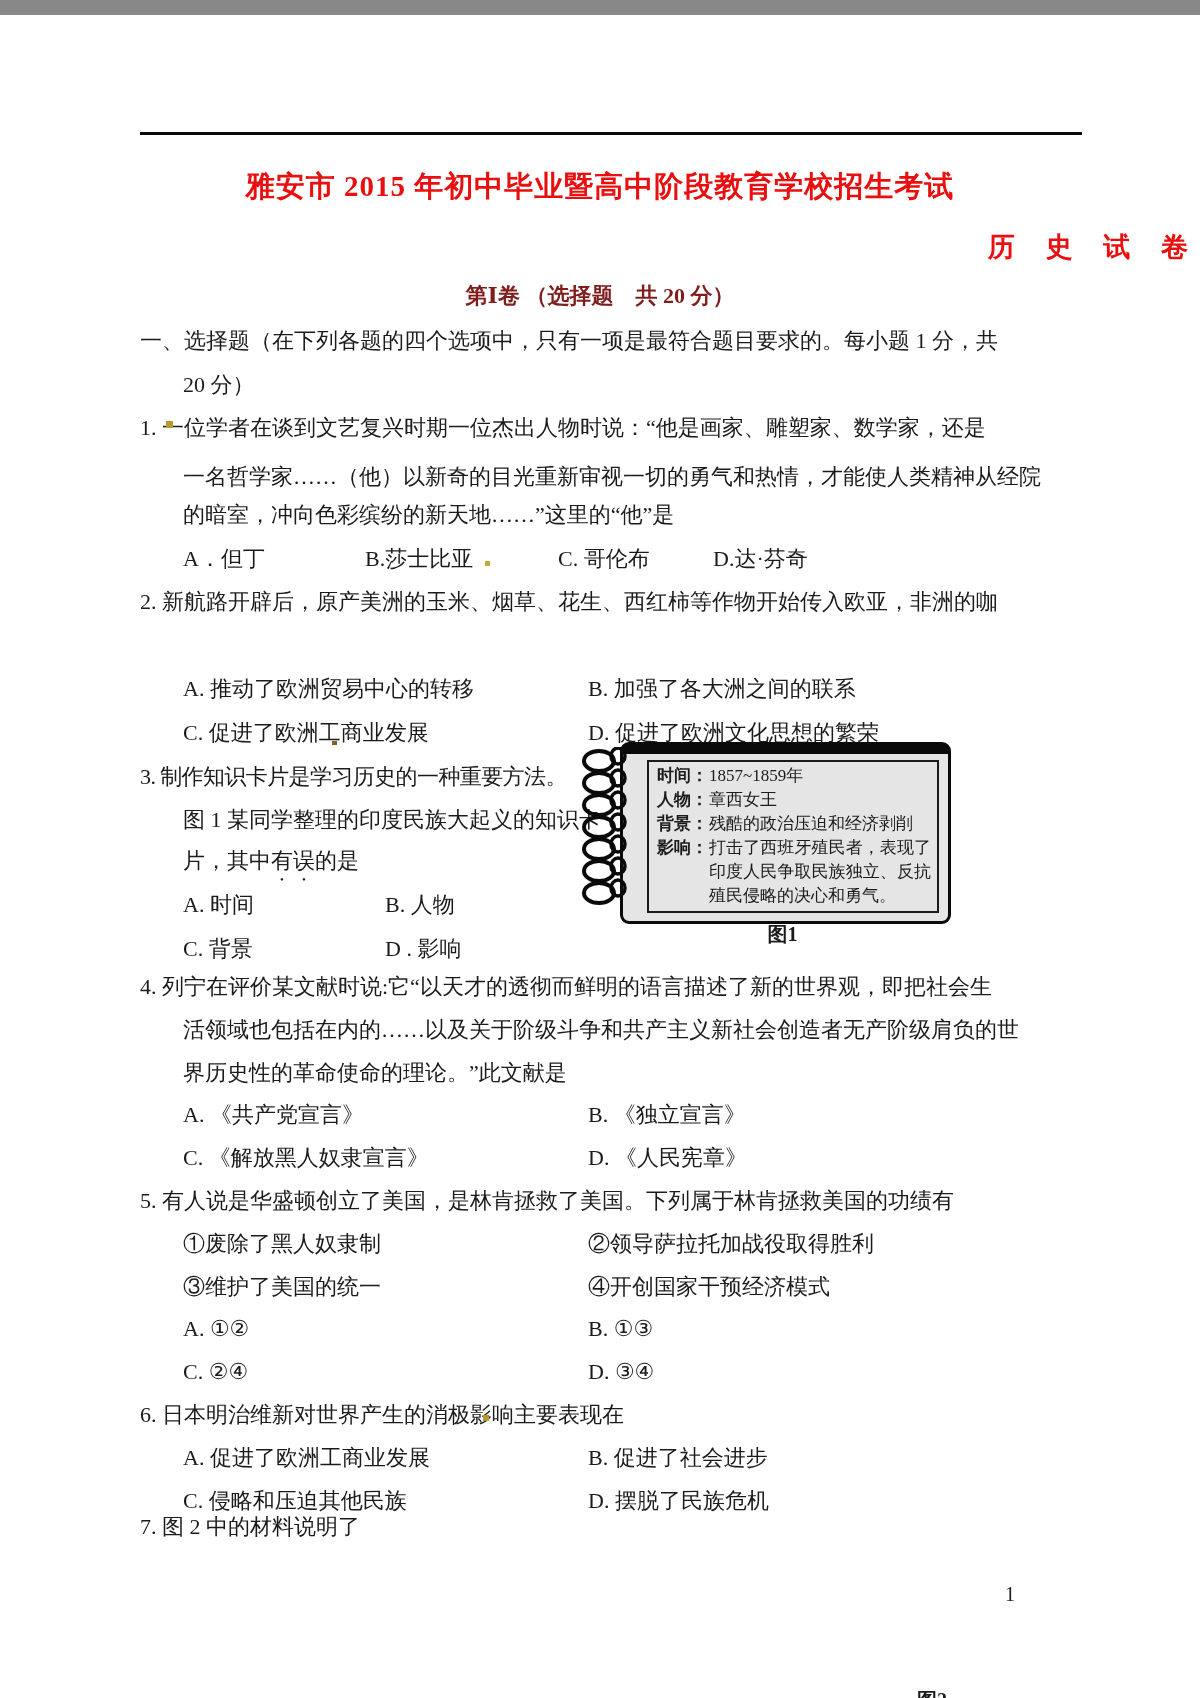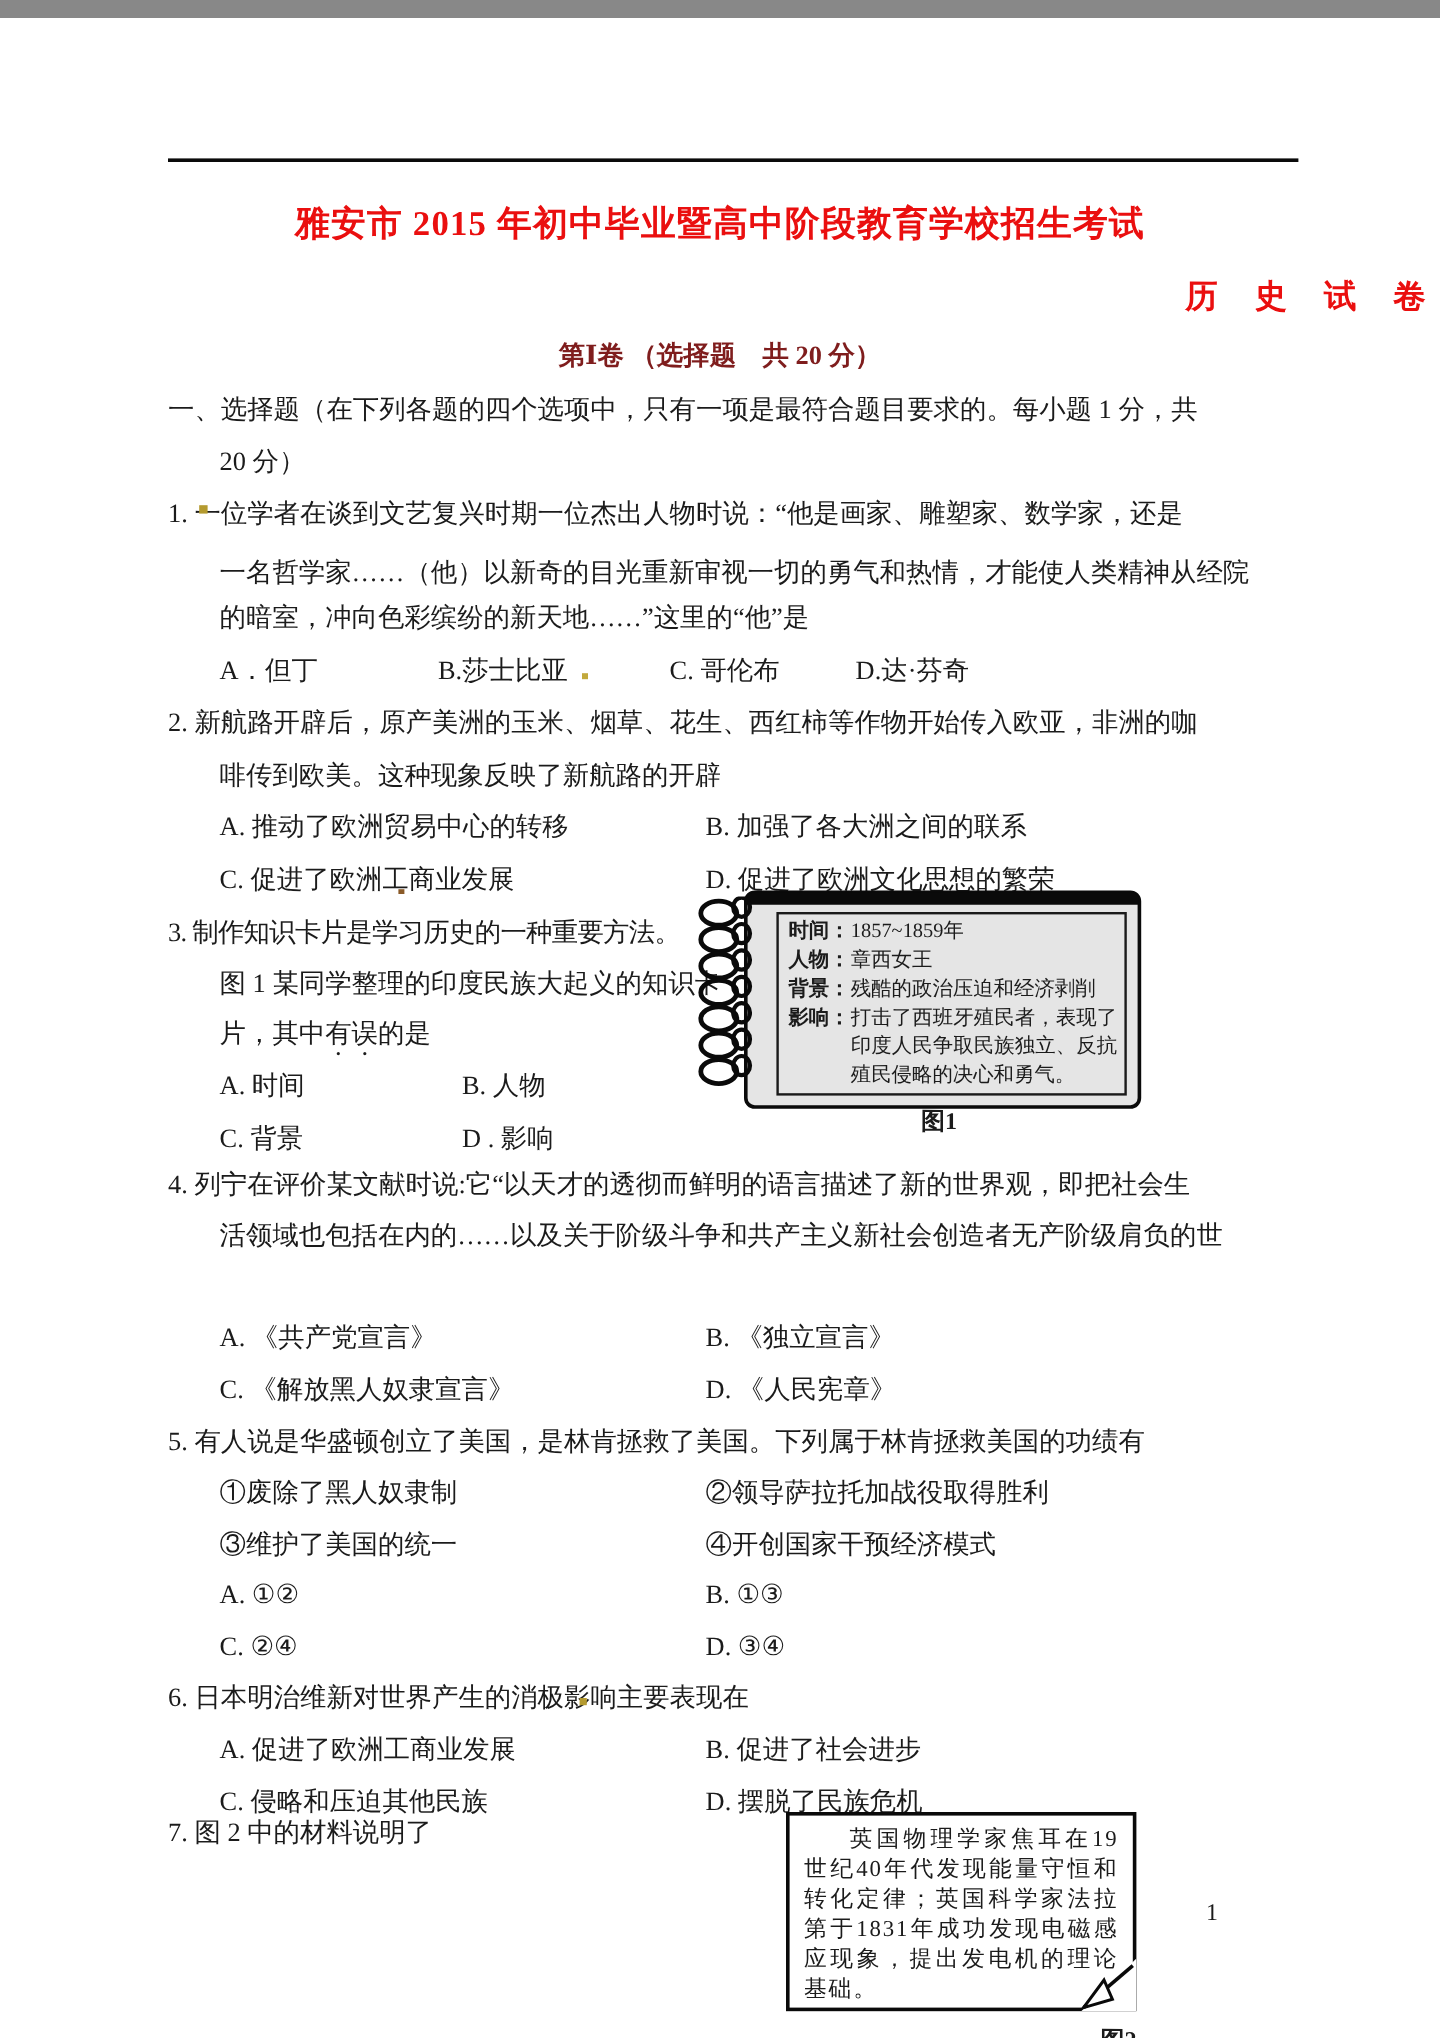--- a/index.html
+++ b/index.html
@@ -76,21 +76,20 @@
 
   <div class="ln" style="top:399px;left:140px">1.  一位学者在谈到文艺复兴时期一位杰出人物时说：“他是画家、雕塑家、数学家，还是</div>
   <div class="ln" style="top:448px;left:183px">一名哲学家……（他）以新奇的目光重新审视一切的勇气和热情，才能使人类精神从经院</div>
   <div class="ln" style="top:486px;left:183px">的暗室，冲向色彩缤纷的新天地……”这里的“他”是</div>
   <div class="opt" style="top:530px;left:183px">A．但丁</div>
   <div class="opt" style="top:530px;left:365px">B.莎士比亚</div>
   <div class="opt" style="top:530px;left:558px">C. 哥伦布</div>
   <div class="opt" style="top:530px;left:713px">D.达·芬奇</div>
 
   <div class="ln" style="top:573px;left:140px">2.  新航路开辟后，原产美洲的玉米、烟草、花生、西红柿等作物开始传入欧亚，非洲的咖</div>
-  <div class="ln" style="top:617px;left:183px">啡传到欧美。这种现象反映了新航路的开辟</div>
   <div class="opt" style="top:660px;left:183px">A. 推动了欧洲贸易中心的转移</div>
   <div class="opt" style="top:660px;left:588px">B. 加强了各大洲之间的联系</div>
   <div class="opt" style="top:704px;left:183px">C. 促进了欧洲工商业发展</div>
   <div class="opt" style="top:704px;left:588px">D. 促进了欧洲文化思想的繁荣</div>
 
   <div class="ln tight" style="top:748px;left:140px">3.  制作知识卡片是学习历史的一种重要方法。</div>
   <div class="ln" style="top:791px;left:183px">图 1 某同学整理的印度民族大起义的知识卡</div>
   <div class="ln" style="top:832px;left:183px"><span>片，其中</span><span class="emph">有误</span><span>的是</span></div>
   <div class="opt" style="top:876px;left:183px">A. 时间</div>
   <div class="opt" style="top:876px;left:385px">B. 人物</div>
@@ -133,20 +132,21 @@
       <div class="f1-row">
         <span class="f1-label">影响：</span>
         <span class="f1-text">打击了西班牙殖民者，表现了印度人民争取民族独立、反抗殖民侵略的决心和勇气。</span>
       </div>
     </div>
   </div>
   <div class="fig1-caption">图1</div>
 
   <div class="ln" style="top:958px;left:140px">4.  列宁在评价某文献时说:它“以天才的透彻而鲜明的语言描述了新的世界观，即把社会生</div>
   <div class="ln" style="top:1001px;left:183px">活领域也包括在内的……以及关于阶级斗争和共产主义新社会创造者无产阶级肩负的世</div>
+  <div class="ln" style="top:1044px;left:183px">界历史性的革命使命的理论。”此文献是</div>
   <div class="opt" style="top:1086px;left:183px">A. 《共产党宣言》</div>
   <div class="opt" style="top:1086px;left:588px">B. 《独立宣言》</div>
   <div class="opt" style="top:1129px;left:183px">C. 《解放黑人奴隶宣言》</div>
   <div class="opt" style="top:1129px;left:588px">D. 《人民宪章》</div>
 
   <div class="ln" style="top:1172px;left:140px">5.  有人说是华盛顿创立了美国，是林肯拯救了美国。下列属于林肯拯救美国的功绩有</div>
   <div class="opt" style="top:1215px;left:183px">①废除了黑人奴隶制</div>
   <div class="opt" style="top:1215px;left:588px">②领导萨拉托加战役取得胜利</div>
   <div class="opt" style="top:1258px;left:183px">③维护了美国的统一</div>
   <div class="opt" style="top:1258px;left:588px">④开创国家干预经济模式</div>
@@ -156,28 +156,20 @@
   <div class="opt" style="top:1343px;left:588px">D.  ③④</div>
 
   <div class="ln" style="top:1386px;left:140px">6.  日本明治维新对世界产生的消极影响主要表现在</div>
   <div class="opt" style="top:1429px;left:183px">A. 促进了欧洲工商业发展</div>
   <div class="opt" style="top:1429px;left:588px">B. 促进了社会进步</div>
   <div class="opt" style="top:1472px;left:183px">C. 侵略和压迫其他民族</div>
   <div class="opt" style="top:1472px;left:588px">D. 摆脱了民族危机</div>
 
   <div class="ln" style="top:1498px;left:140px">7.  图 2 中的材料说明了</div>
 
-  <div class="fig2">
-    <div class="fig2-text">英国物理学家焦耳在19世纪40年代发现能量守恒和转化定律；英国科学家法拉第于1831年成功发现电磁感应现象，提出发电机的理论基础。</div>
-    <svg class="fig2-fold" width="48" height="44" viewBox="0 0 48 44">
-      <polygon points="48,0 48,44 2,44" fill="#ffffff"></polygon>
-      <path d="M4,41 L45,6" stroke="#0a0a0a" stroke-width="3" fill="none"></path>
-      <path d="M4,41 L28,34 L21,18 Z" fill="#ffffff" stroke="#0a0a0a" stroke-width="2.5"></path>
-    </svg>
-  </div>
   <div class="fig2-caption">图2</div>
 
   <div class="page-num">1</div>
 
   <div class="mark" style="top:406px;left:166px;width:7px;height:7px;background:#b49a2f"></div>
   <div class="mark" style="top:546px;left:485px;width:5px;height:5px;background:#c2a93c"></div>
   <div class="mark" style="top:726px;left:332px;width:5px;height:4px;background:#8a5a28"></div>
   <div class="mark" style="top:1400px;left:483px;width:6px;height:6px;background:#b49a2f"></div>
 
 </div>

